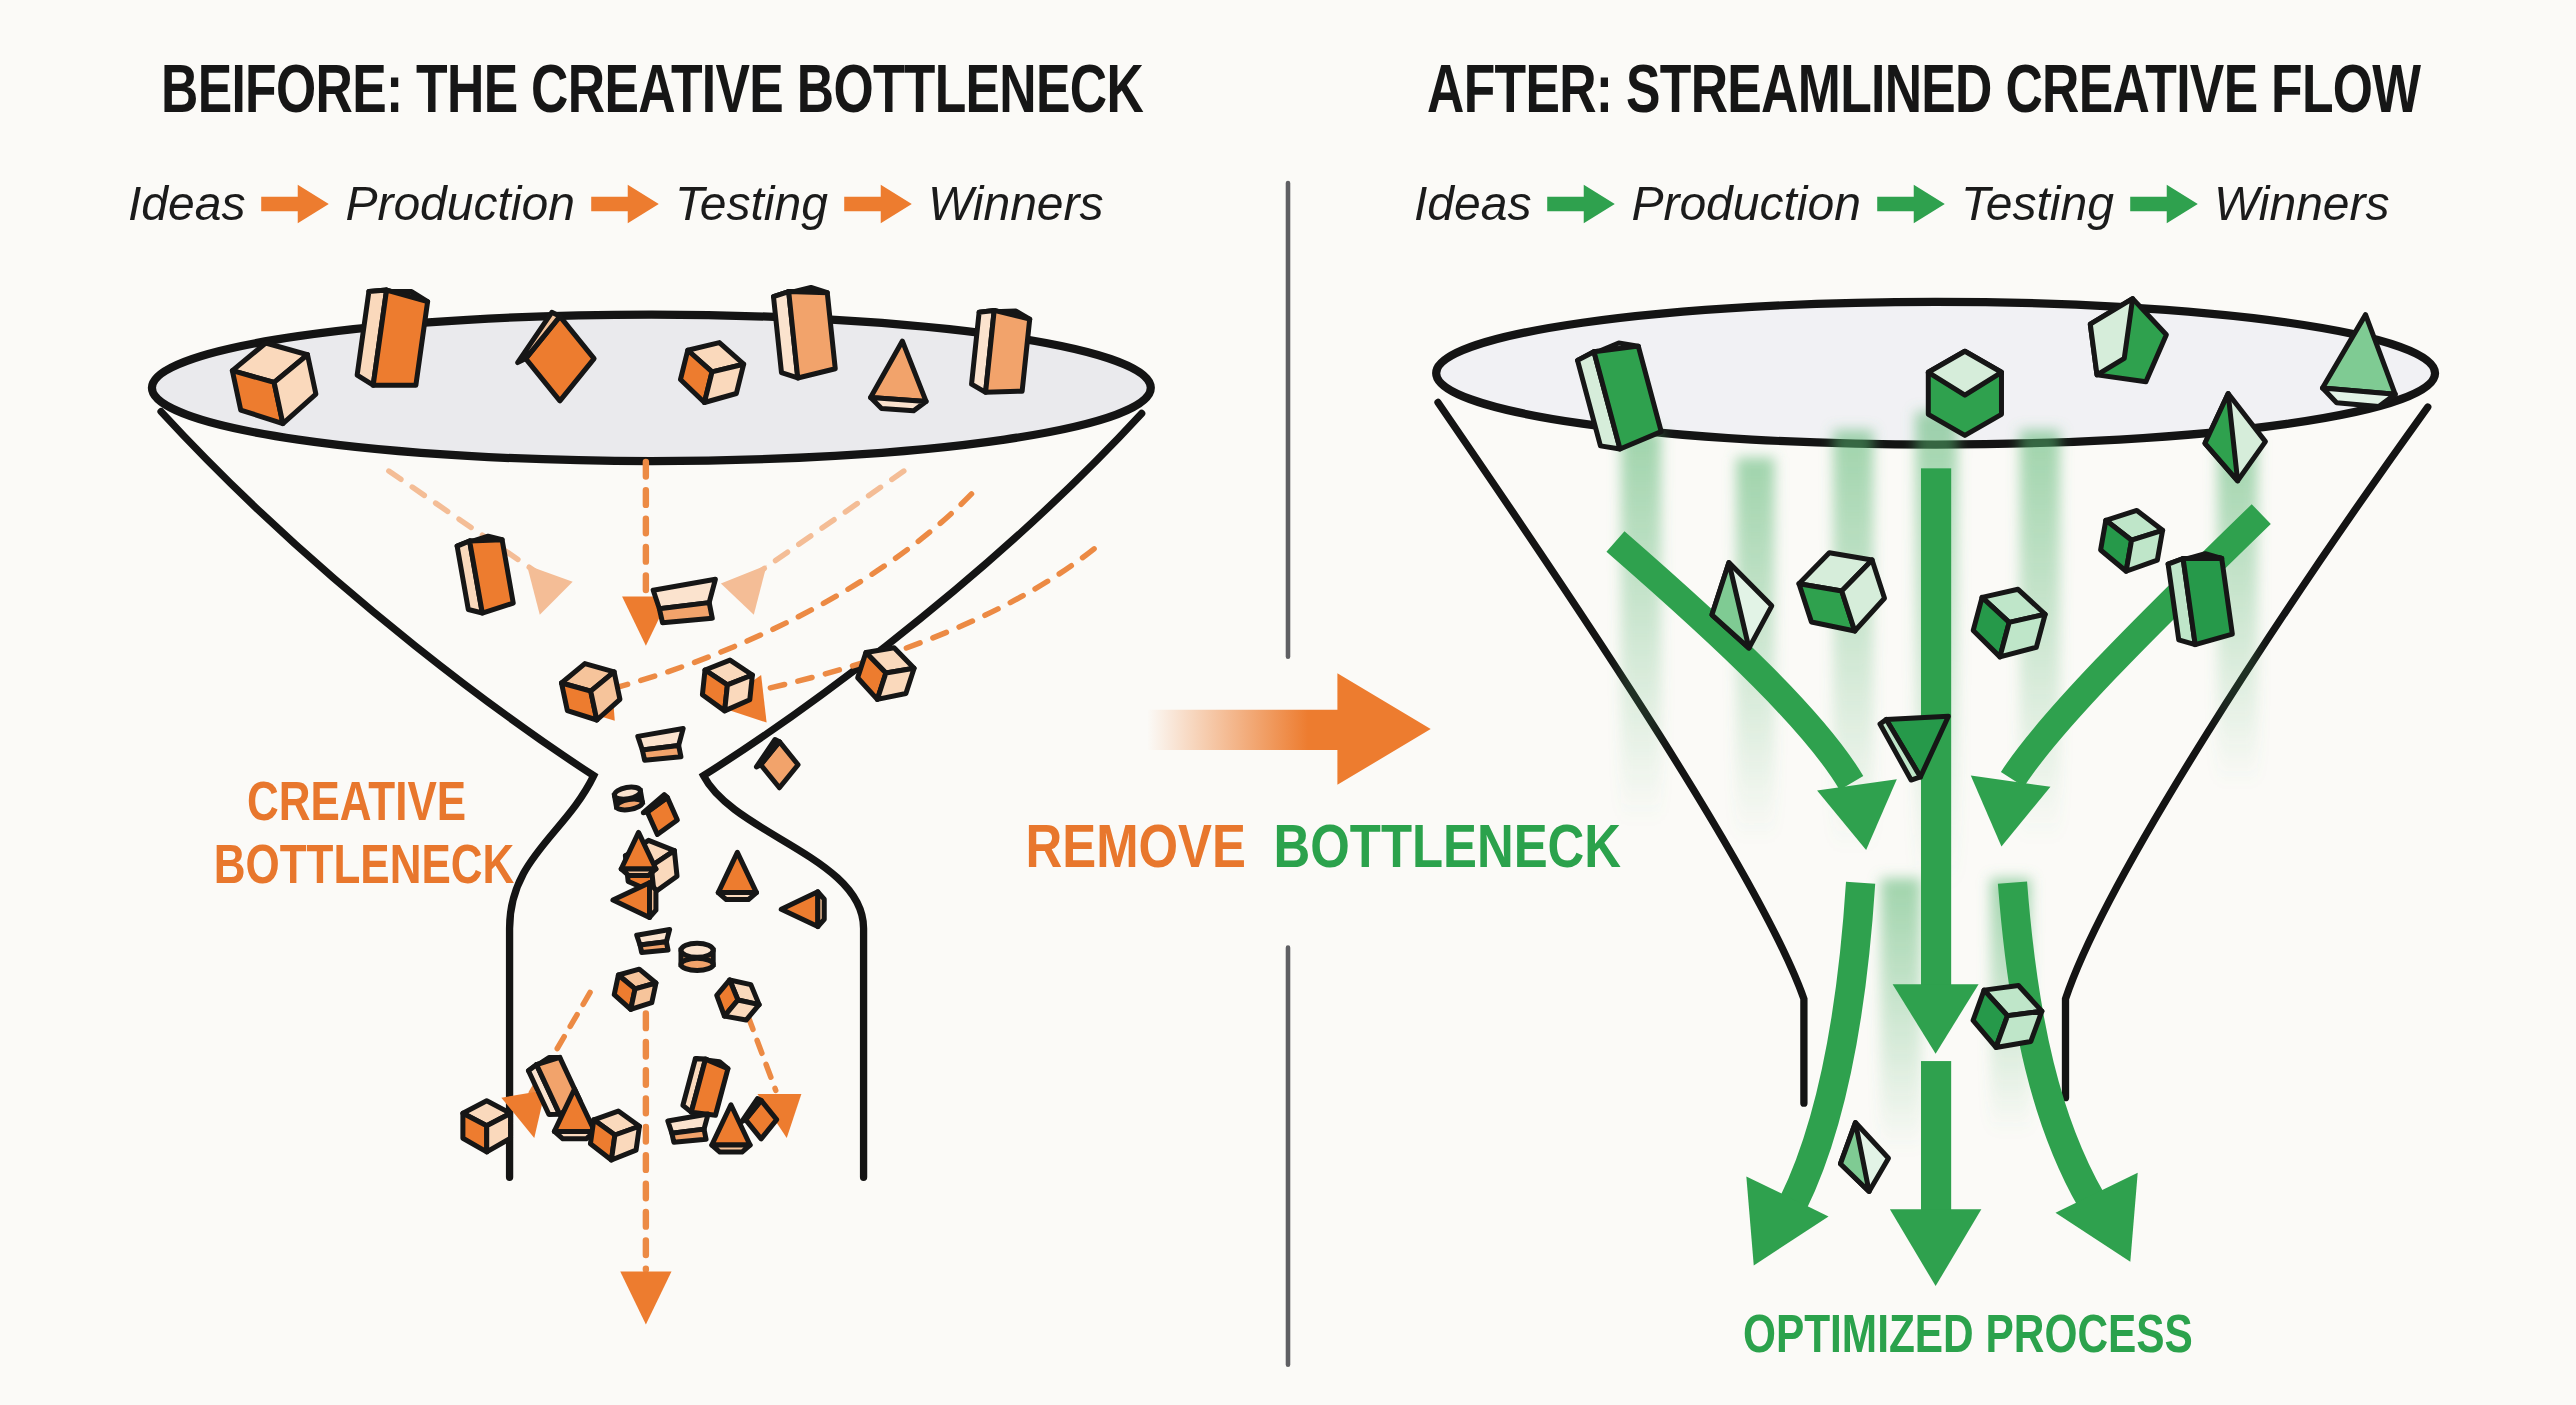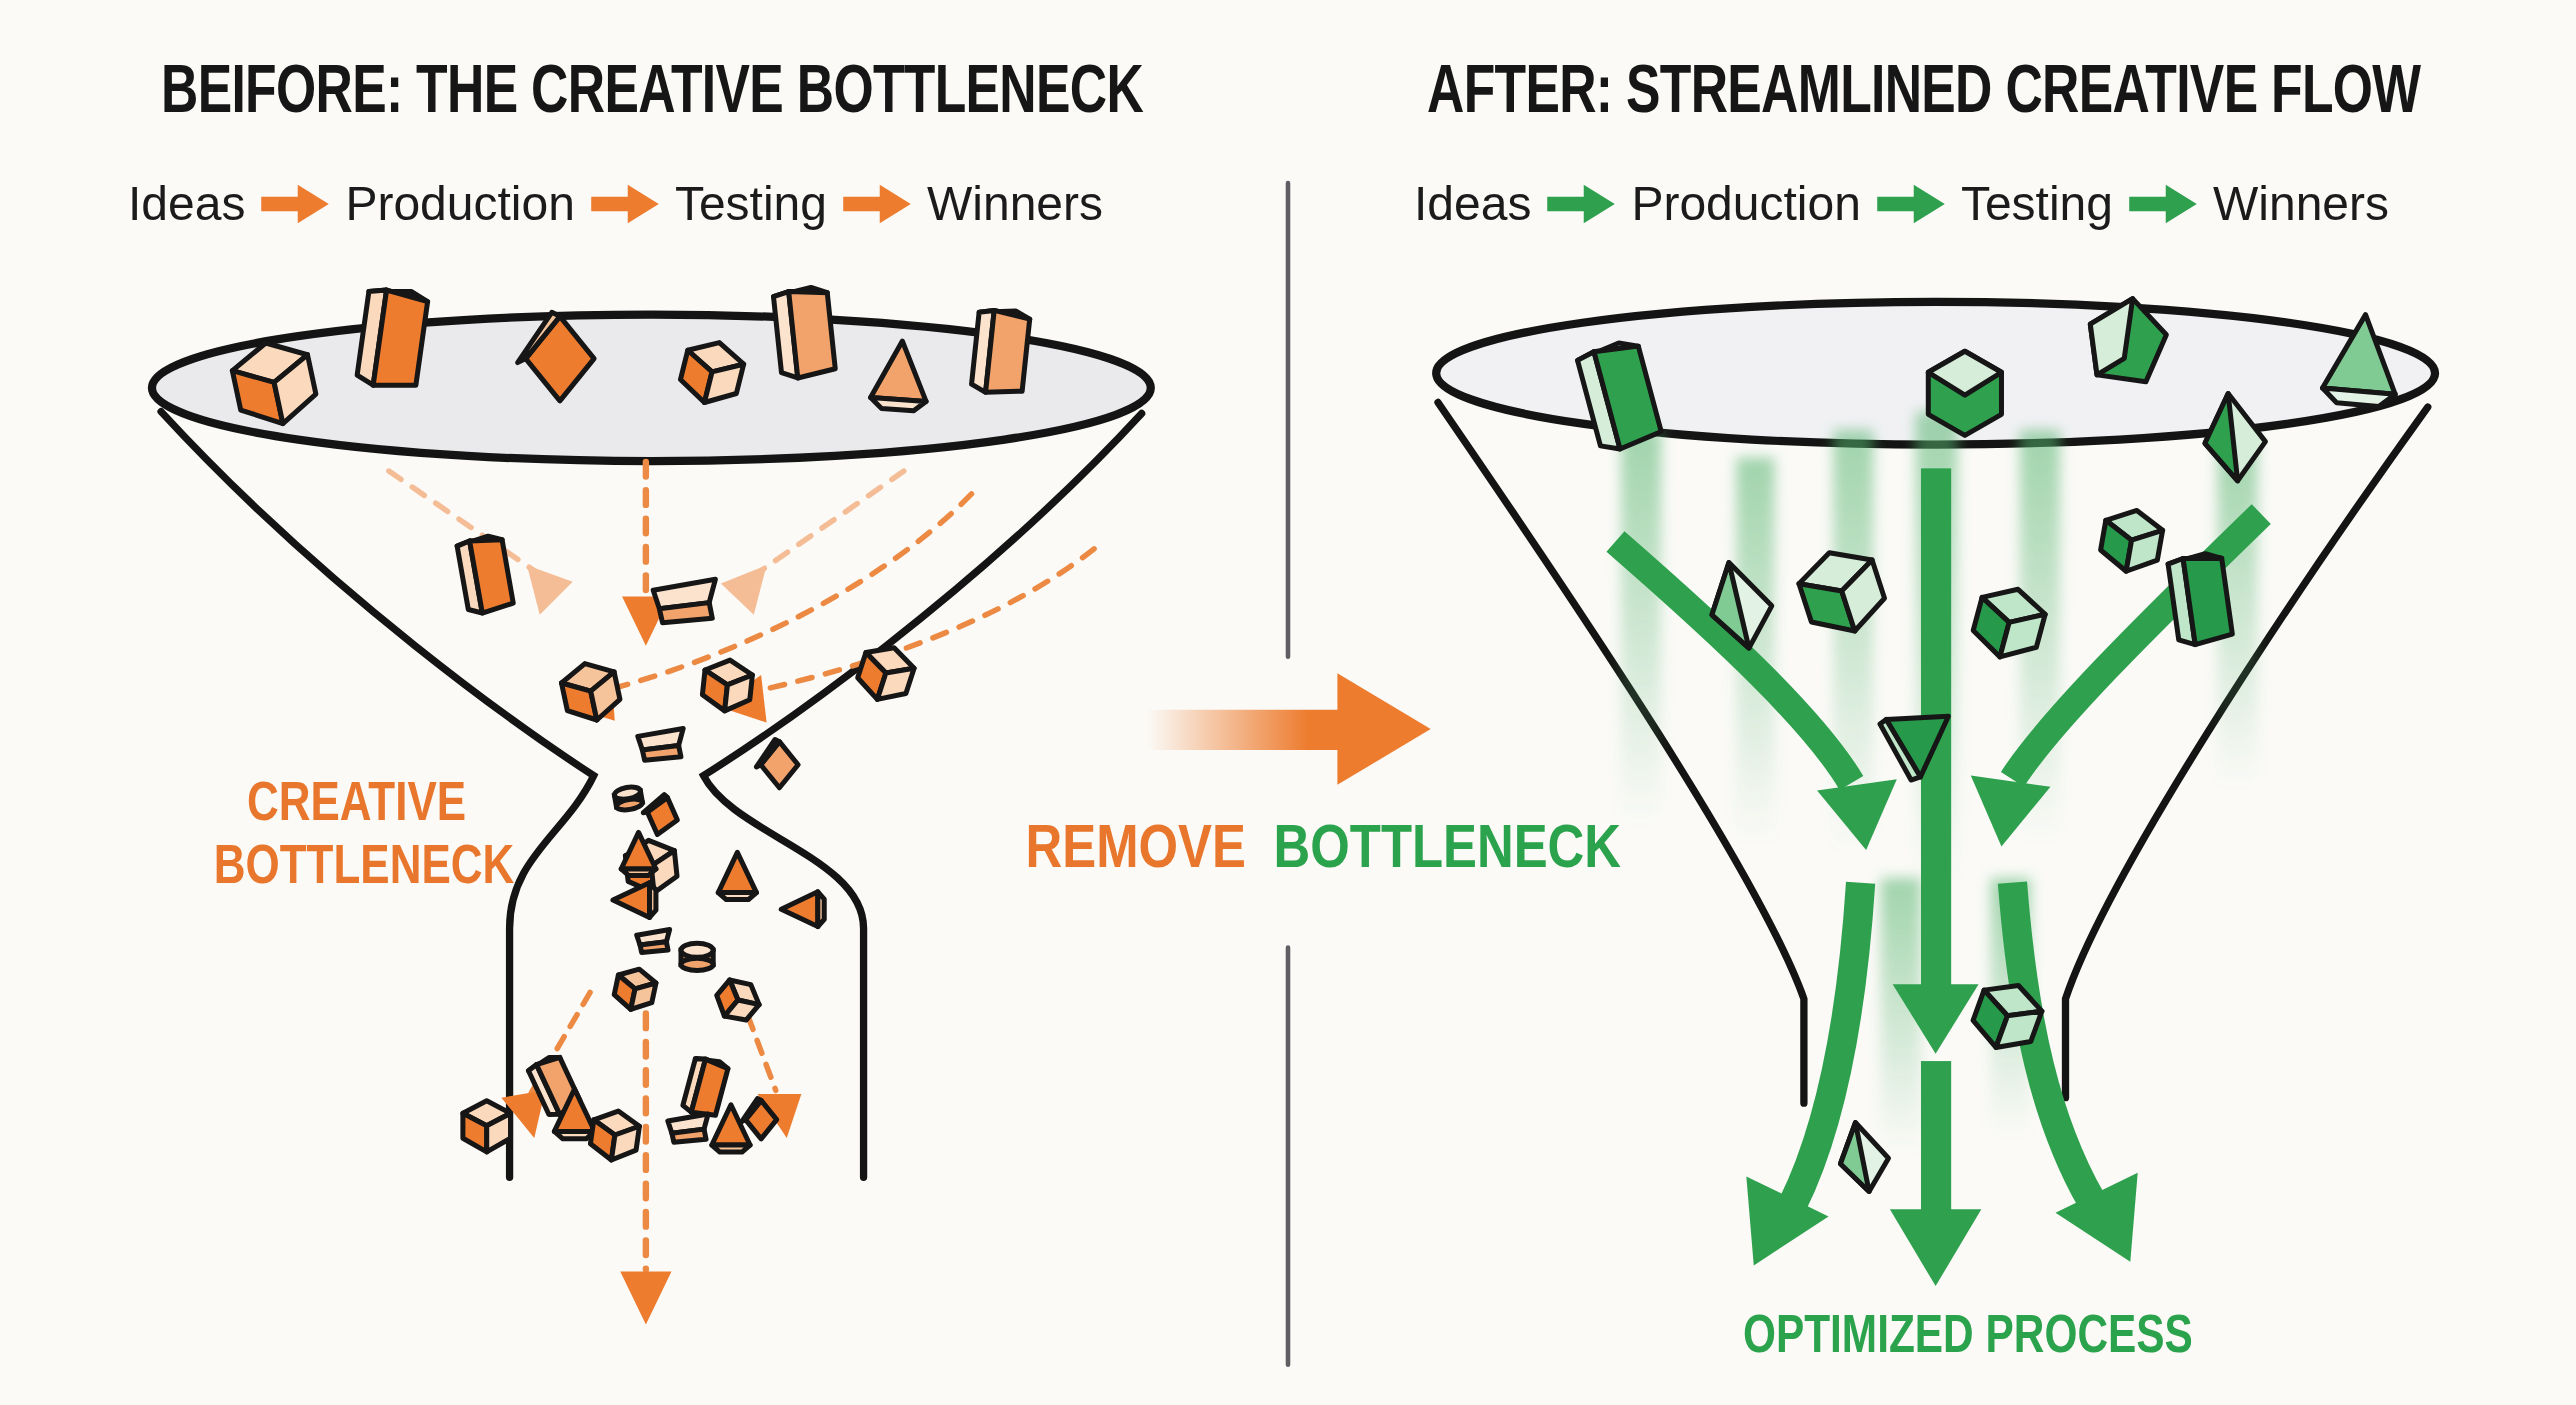--- a/index.html
+++ b/index.html
@@ -13,21 +13,21 @@
   svg.illustration{position:absolute;left:0;top:0;}
   .panel-title{
     position:absolute;top:49px;margin:0;
     font-size:68px;font-weight:bold;letter-spacing:-0.9px;color:#161616;
     transform:scaleX(0.76);transform-origin:left top;white-space:nowrap;
   }
   #title-before{left:161px;}
   #title-after{left:1427px;}
   .flow-row{
     position:absolute;top:176px;display:flex;align-items:center;gap:16px;
-    font-size:48px;color:#1B1B1B;white-space:nowrap;
+    font-size:48px;color:#1B1B1B;white-space:nowrap;font-style:italic;
   }
   #flow-before{left:128px;}
   #flow-after{left:1414px;}
   .flow-step{display:inline-block;}
   .flow-arrow{width:68px;height:42px;display:block;}
   #flow-before .flow-arrow polygon{fill:#ED7C2F;}
   #flow-after  .flow-arrow polygon{fill:#2FA14E;}
   .funnel-label{
     position:absolute;font-weight:bold;text-align:center;
     transform:scaleX(0.8);transform-origin:center top;line-height:1.14;

